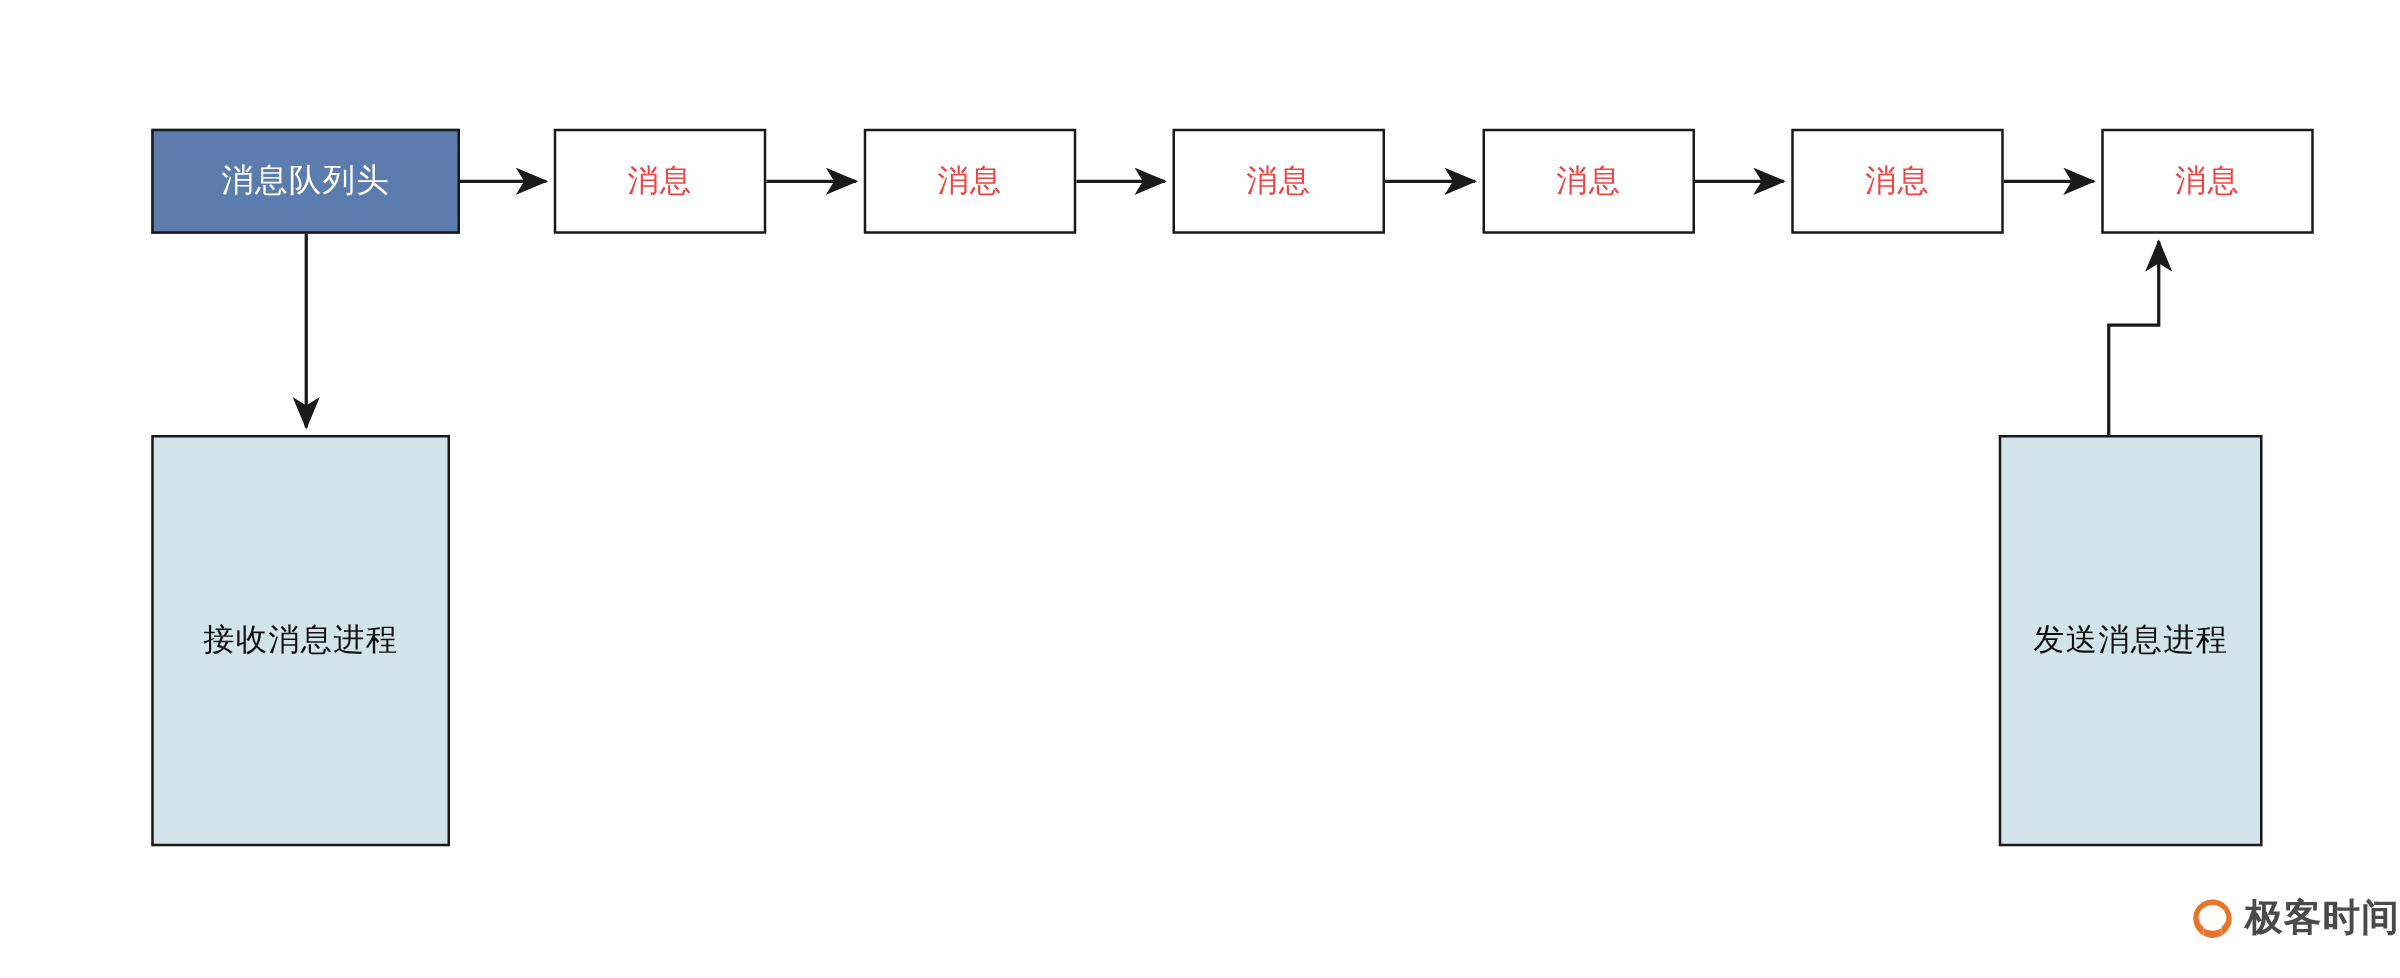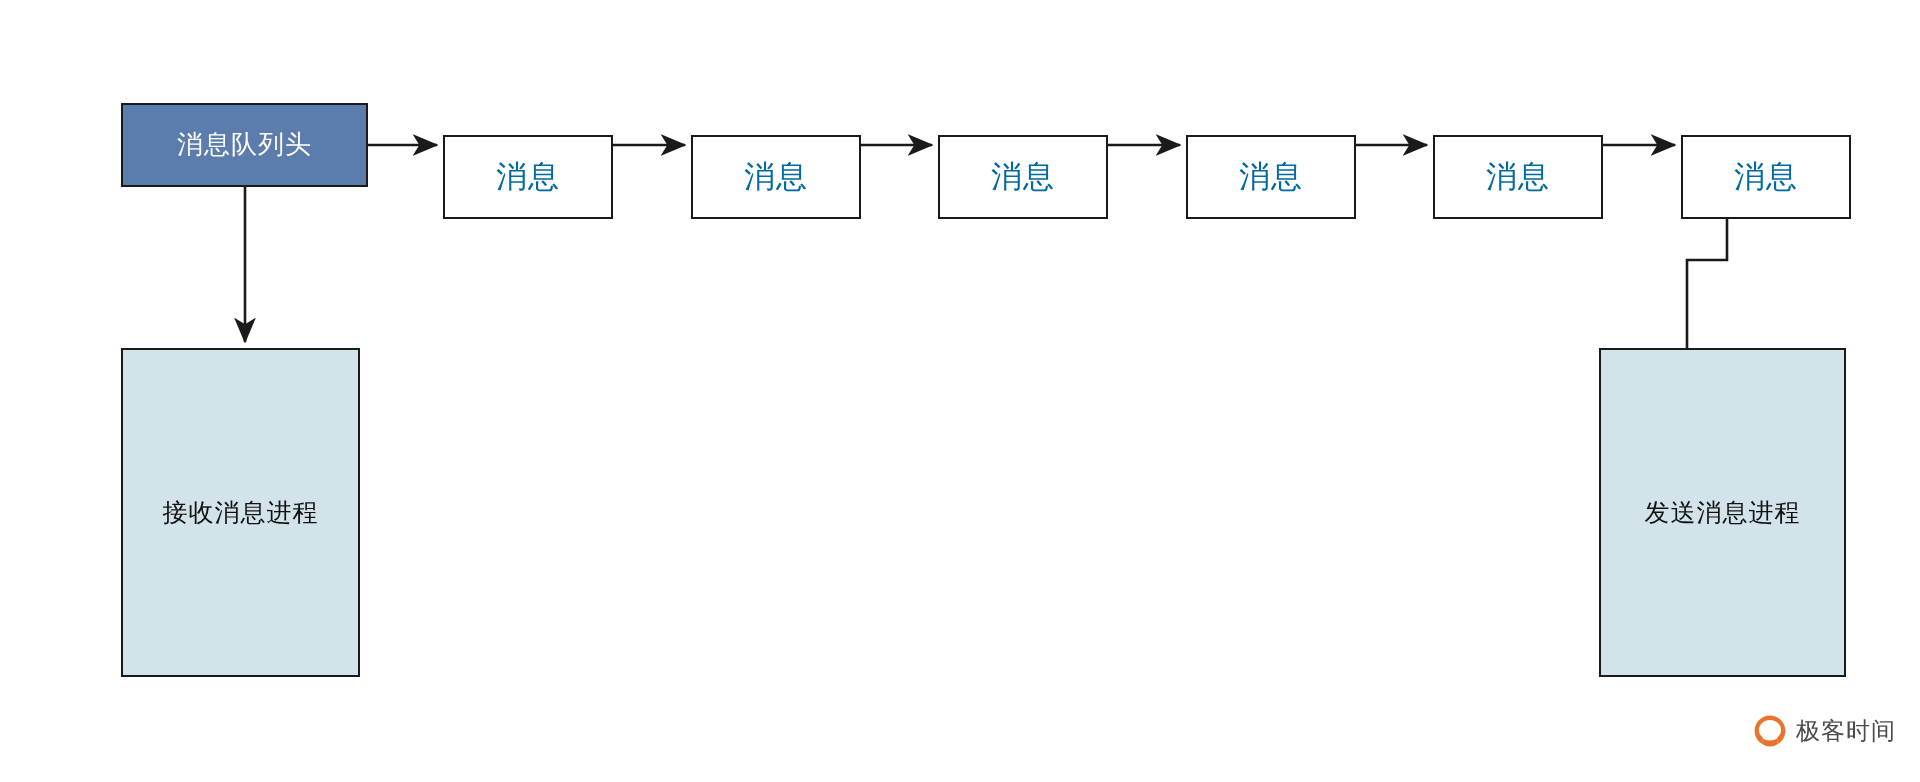--- a/index.html
+++ b/index.html
@@ -27,24 +27,23 @@
     user-select: none;
   }
   .node-head {
     background: #5B7CAC;
     color: #ffffff;
     font-size: 26px;
     letter-spacing: 1px;
   }
   .node-msg {
     background: #ffffff;
-    color: #0369a1;
-    font-size: 31px;
+    color: #ef4444;
+    font-size: 25px;
     letter-spacing: 1px;
-    margin-top: 32px;
   }
   .node-proc {
     background: #D2E3EA;
     color: #111111;
     font-size: 25px;
     letter-spacing: 1px;
   }
   #edges {
     position: absolute;
     left: 0; top: 0;
@@ -55,25 +54,25 @@
     position: absolute;
     display: flex;
     align-items: center;
     gap: 9px;
   }
   .logo-mark {
     width: 34px; height: 34px;
     position: relative;
   }
   .logo-text {
-    font-size: 24px;
+    font-size: 30px;
     color: #4a4a4a;
     font-family: "Liberation Sans", "DejaVu Sans", sans-serif;
     letter-spacing: 1px;
-    font-weight: 400;
+    font-weight: 700;
   }
 </style>
 </head>
 <body>
 
 <div id="canvas">
 
   <svg id="edges" viewBox="0 0 1920 782" width="1920" height="782" xmlns="http://www.w3.org/2000/svg">
     <defs>
       <marker id="ah" markerWidth="11" markerHeight="11" refX="9.4" refY="4.2" orient="auto" markerUnits="strokeWidth">
@@ -120,21 +119,21 @@
   </div>
 
   <div class="node node-msg" style="left:1681px; top:103px; width:170px; height:84px;">
     <span>消息</span>
   </div>
 
   <div class="node node-proc" style="left:121px; top:348px; width:239px; height:329px;">
     <span>接收消息进程</span>
   </div>
 
-  <div class="node node-proc" style="left:1599px; top:348px; width:247px; height:329px;">
+  <div class="node node-proc" style="left:1599px; top:348px; width:211px; height:329px;">
     <span>发送消息进程</span>
   </div>
 
   <div class="logo" style="left:1753px; top:714px;">
     <span class="logo-mark">
       <svg width="34" height="34" viewBox="0 0 34 34" xmlns="http://www.w3.org/2000/svg">
         <path d="M17 1.6 C25.5 1.6 32.4 8.5 32.4 17 C32.4 22.6 29.1 27.7 24.2 30.3 L24.2 23.4 C26.6 21.7 28.1 19.0 28.1 16.0 C28.1 10.4 23.2 5.9 17 5.9 C10.8 5.9 5.9 10.4 5.9 16.0 C5.9 19.0 7.4 21.7 9.8 23.4 L9.8 30.3 C4.9 27.7 1.6 22.6 1.6 17 C1.6 8.5 8.5 1.6 17 1.6 Z" fill="#E8732A"></path>
         <path d="M9.8 24.6 C11.8 25.8 14.3 26.5 17 26.5 C19.7 26.5 22.2 25.8 24.2 24.6 L24.2 30.4 C22.0 31.7 19.6 32.4 17 32.4 C14.4 32.4 12.0 31.7 9.8 30.4 Z" fill="#E8732A"></path>
         <path d="M16.2 11.4 L19.4 11.4 L19.4 24.2 L16.2 24.2 Z" fill="#ffffff"></path>
         <path d="M13.1 14.0 L16.6 11.4 L16.6 14.6 L13.1 16.6 Z" fill="#ffffff"></path>

